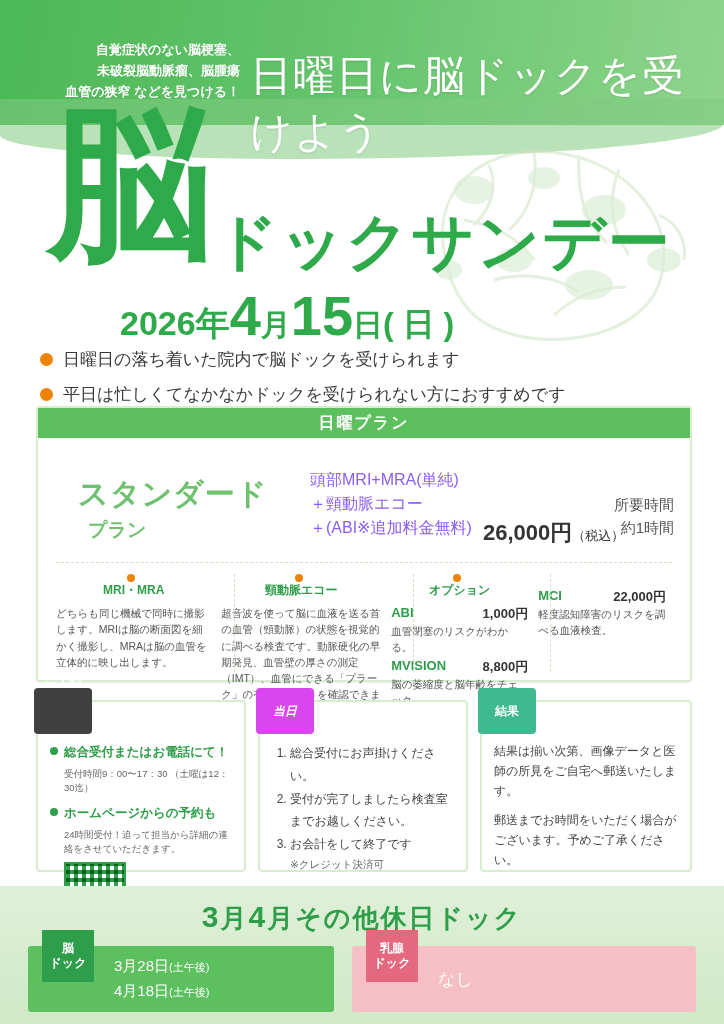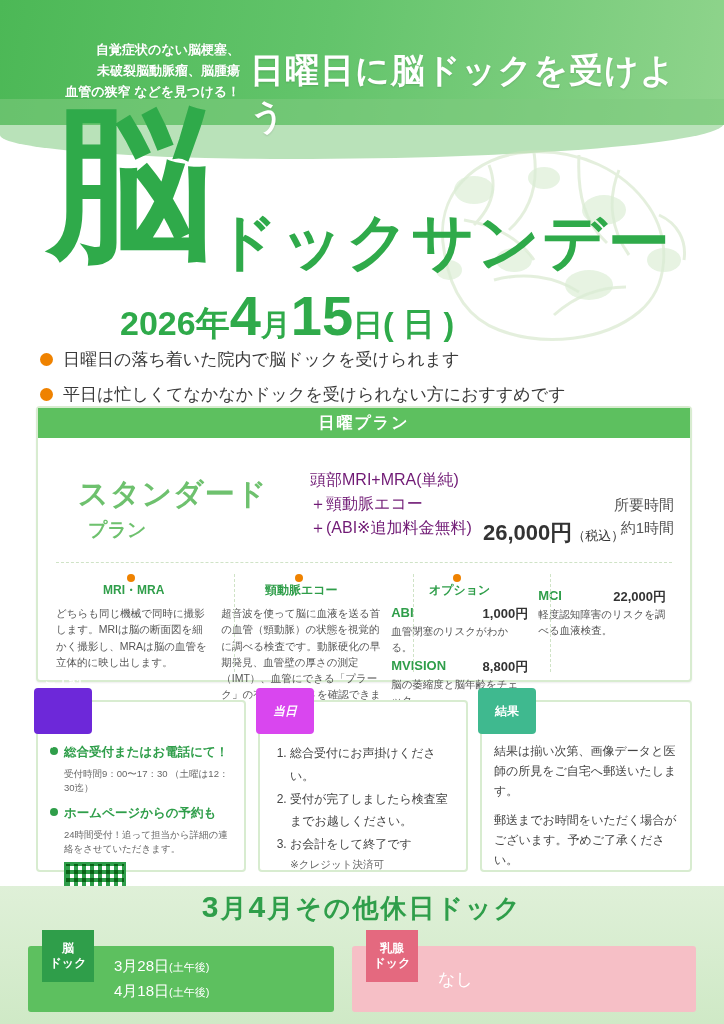--- a/index.html
+++ b/index.html
@@ -30,21 +30,21 @@
     background:radial-gradient(120% 100% at 30% 0%, #6ec46e 0 60%, transparent 61%);
     opacity:.0;
   }
   .subtitle-left{
     position:absolute;left:40px;top:40px;width:200px;
     color:#fff;font-size:13px;line-height:1.6;text-align:right;font-weight:bold;
     text-shadow:0 0 2px rgba(0,0,0,.08);
   }
   .headline-right{
     position:absolute;left:250px;top:48px;width:450px;
-    color:#fff;font-size:34px;font-weight:bold;letter-spacing:1px;
+    color:#fff;font-size:42px;font-weight:normal;letter-spacing:1px;
     text-shadow:0 1px 2px rgba(0,0,0,.12);
   }
 
   
   .brain{
     position:absolute;right:-10px;top:120px;width:330px;height:250px;opacity:.55;
   }
 
   
   .nou{
@@ -79,21 +79,21 @@
     box-shadow:0 1px 2px rgba(0,0,0,.07);
   }
   .plan-head{
     height:30px;background:#5dc05f;color:#fff;font-size:16px;font-weight:bold;
     display:flex;align-items:center;justify-content:center;letter-spacing:2px;
   }
   .plan-body{position:relative;height:calc(100% - 30px);}
   .plan-name{position:absolute;left:40px;top:36px;}
   .plan-name .n1{font-size:30px;color:#6ec16e;font-weight:bold;letter-spacing:1px;}
   .plan-name .n2{font-size:19px;color:#6ec16e;font-weight:bold;margin-left:10px;display:block;margin-top:2px;}
-  .plan-items{position:absolute;left:272px;top:30px;font-size:16px;color:#701a75;line-height:1.5;}
+  .plan-items{position:absolute;left:272px;top:30px;font-size:16px;color:#8b5cf6;line-height:1.5;}
   .plan-price{position:absolute;left:445px;top:80px;font-size:22px;color:#333;font-weight:bold;}
   .plan-price small{font-size:13px;font-weight:normal;}
   .plan-time{position:absolute;right:16px;top:56px;font-size:15px;color:#555;text-align:right;line-height:1.5;}
 
   .divider{position:absolute;left:18px;right:18px;top:124px;border-top:1px dashed #cfe3c6;}
 
   .cols{position:absolute;left:18px;right:14px;top:136px;display:flex;}
   .col{padding-right:10px;}
   .col-h{display:flex;align-items:center;font-size:12px;font-weight:bold;color:#2f9e4a;margin-bottom:6px;flex-direction:column;}
   .col-h .d{width:8px;height:8px;border-radius:50%;background:#ef8200;margin-right:5px;flex:none;}
@@ -103,21 +103,21 @@
   .opt-desc{font-size:10.5px;color:#555;line-height:1.5;margin:1px 0 8px 0;}
   .vdiv{position:absolute;top:136px;bottom:8px;border-left:1px dashed #cfe3c6;}
 
   
   .box{position:absolute;top:700px;border:2px solid #d8ecd0;border-radius:4px;background:#fff;}
   .ribbon{
     position:absolute;left:-4px;top:-14px;width:58px;height:46px;border-radius:4px;
     color:#fff;font-size:12px;font-weight:bold;display:flex;flex-direction:column;
     align-items:center;justify-content:center;line-height:1.25;text-align:center;
   }
-  .ribbon.orange{background:#6d28d9;gap:48px;}
+  .ribbon.orange{background:#404040;gap:48px;}
   .ribbon.green{background:#d946ef;font-style:italic;}
   .ribbon.teal{background:#3fb98f;}
   .box-body{padding:40px 12px 10px 12px;font-size:12px;color:#444;line-height:1.65;}
   .bullet{display:flex;align-items:flex-start;margin-bottom:4px;}
   .bullet .d{width:8px;height:8px;border-radius:50%;background:#2f9e4a;margin:5px 6px 0 0;flex:none;}
   .bullet b{font-size:12.5px;color:#2f9e4a;font-weight:bold;}
   .small{font-size:9.5px;color:#666;line-height:1.5;margin:2px 0 8px 14px;}
   .qr{width:58px;height:58px;background:
      repeating-linear-gradient(0deg,#2f9e4a 0 4px,#fff 4px 8px),
      repeating-linear-gradient(90deg,#2f9e4a 0 4px,transparent 4px 8px);
@@ -126,21 +126,21 @@
   .arrow{display:inline-block;color:#2f9e4a;font-size:16px;}
   .ol{margin:0;padding-left:18px;font-size:12px;line-height:1.9;}
   .note{font-size:10.5px;color:#666;margin-left:18px;}
 
   
   .bottom{
     position:absolute;left:0;top:886px;width:724px;height:138px;
     background:linear-gradient(180deg,#dff0d8 0%,#cfe9c6 100%);
   }
   .bottom-title{
-    text-align:center;padding-top:4px;font-size:26px;font-weight:bold;color:#2f9e4a;letter-spacing:2px;
+    text-align:center;padding-top:14px;font-size:26px;font-weight:bold;color:#2f9e4a;letter-spacing:2px;
   }
   .bottom-title .num{font-size:30px;}
   .bcard{position:absolute;top:60px;height:66px;border-radius:3px;}
   .bcard.left{left:28px;width:306px;background:#5dc05f;}
   .bcard.right{left:352px;width:344px;background:#f6bfc6;}
   .tag{
     position:absolute;left:14px;top:-16px;width:52px;height:52px;color:#fff;
     font-size:12px;font-weight:bold;display:flex;flex-direction:column;align-items:center;
     justify-content:center;line-height:1.25;
   }

